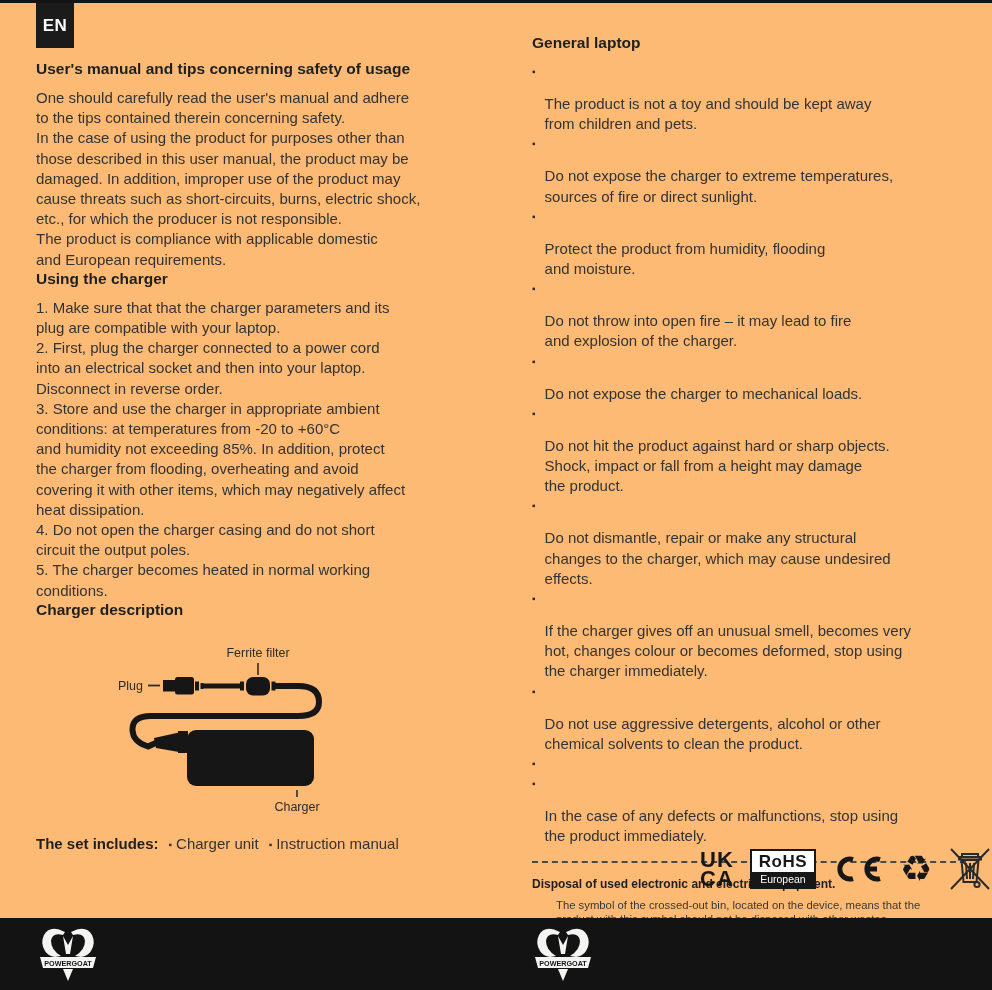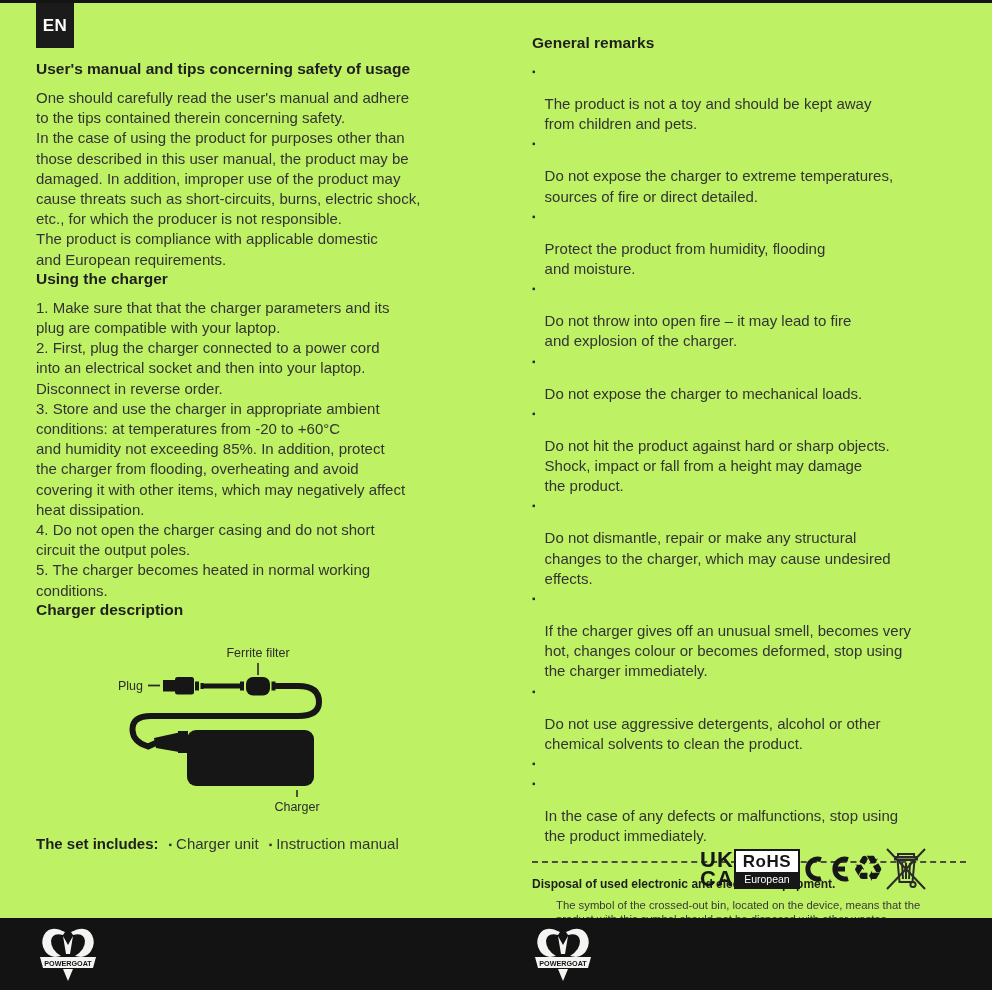--- a/index.html
+++ b/index.html
@@ -1,19 +1,19 @@
 <!DOCTYPE html>
 <html><head>
 <meta charset="utf-8">
 <style>
   * { margin:0; padding:0; box-sizing:border-box; }
   html,body { background:#e8e8e6; }
   .sheet {
     position:relative; width:992px; height:990px;
-    background:#bef264; overflow:hidden;
+    background:#fdba74; overflow:hidden;
     font-family:"Liberation Sans", sans-serif;
     color:#2e2e2e;
   }
   .top-strip { position:absolute; left:0; top:0; width:100%; height:3px; background:#141414; }
   .lang-badge {
     position:absolute; left:36px; top:3px; width:38px; height:45px;
     background:#1b1b1b; color:#fff; display:flex; align-items:center; justify-content:center;
     font-size:17px; font-weight:bold; letter-spacing:.5px;
   }
   .col-left  { position:absolute; left:36px;  top:60px; width:450px; }
@@ -29,21 +29,21 @@
   ul.remarks .txt { font-size:15px; line-height:20.2px; color:#333;margin-top:32px; }
   
   .dashes { border:none; border-top:2px dashed #4a4a4a; margin:14px 0 14px 0; }
   h4.small-sec { font-size:12px; font-weight:bold; color:#1f1f1f; margin:12px 0 7px 0; }
   .fine-lines { font-size:11.3px; line-height:14.7px; color:#383838;margin-left:24px; }
   
   .set-line { margin-top:10px; font-size:15px; color:#333; }
   .set-line .lbl { font-weight:bold; color:#1f1f1f; }
   .set-line .blt { font-size:10px; padding:0 4px 0 10px; vertical-align:1px; }
   
-  .marks { position:absolute; left:700px; top:846px; display:flex; align-items:center; gap:0; }
+  .marks { position:absolute; left:700px; top:846px; display:flex; align-items:center; gap:16px; }
   .ukca { font-weight:bold; font-size:22px; line-height:19px; letter-spacing:1px; color:#171717; }
   .rohs { border:2.5px solid #171717; text-align:center; background:#fff; }
   .rohs .r-top { font-size:17px; font-weight:bold; color:#171717; padding:1px 7px 0 7px; letter-spacing:.5px; }
   .rohs .r-bot { background:#171717; color:#fff; font-size:10.5px; padding:1px 5px 2px 5px; }
   .ce { display:block; }
   .recycle { font-size:36px; color:#171717; line-height:1; }
   
   .footer-bar { position:absolute; left:0; bottom:0; width:100%; height:72px; background:#131313; }
   .goat { position:absolute; top:5px; }
   .goat.g1 { left:36px; }
@@ -119,31 +119,31 @@
       <line x1="261" y1="161" x2="261" y2="168" stroke="#2b2b2b" stroke-width="1.6"></line>
       <text class="diag-label" x="261" y="182" text-anchor="middle">Charger</text>
     </svg>
 
     <div class="set-line">
       <span class="lbl">The set includes:</span><span class="blt">▪</span><span>Charger unit</span><span class="blt">▪</span><span>Instruction manual</span>
     </div>
   </div>
 
   <div class="col-right">
-    <h3 class="sec">General remarks</h3>
+    <h3 class="sec">General laptop</h3>
     <ul class="remarks">
       <li>
           <span class="blt">▪</span>
           <span class="txt lines">The product is not a toy and should be kept away
 from children and pets.</span>
         </li>
       <li>
           <span class="blt">▪</span>
           <span class="txt lines">Do not expose the charger to extreme temperatures,
-sources of fire or direct detailed.</span>
+sources of fire or direct sunlight.</span>
         </li>
       <li>
           <span class="blt">▪</span>
           <span class="txt lines">Protect the product from humidity, flooding
 and moisture.</span>
         </li>
       <li>
           <span class="blt">▪</span>
           <span class="txt lines">Do not throw into open fire – it may lead to fire
 and explosion of the charger.</span>

